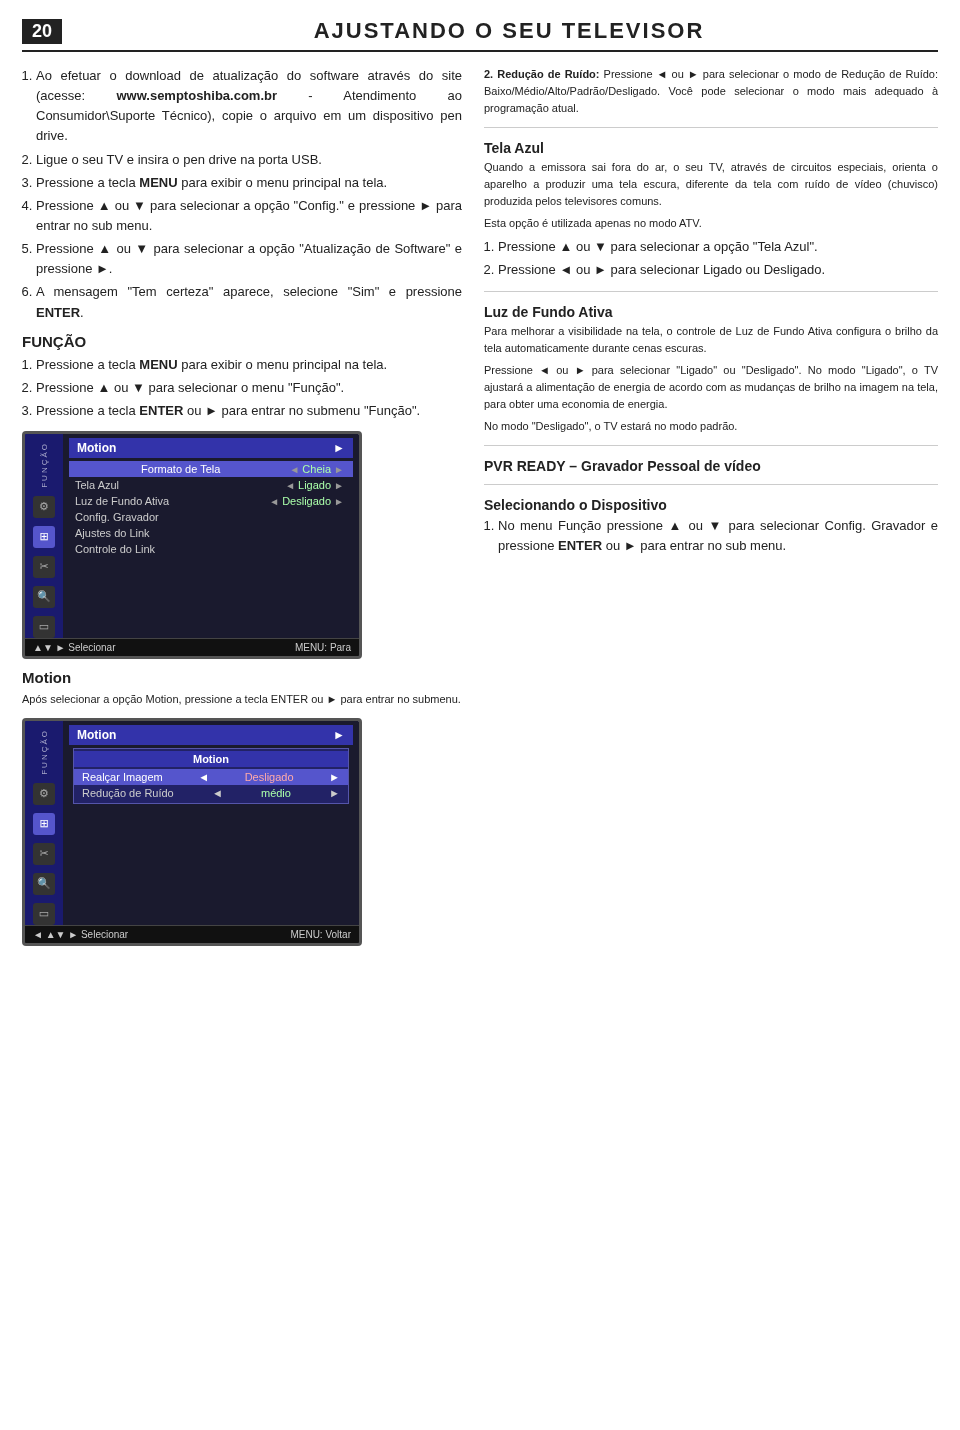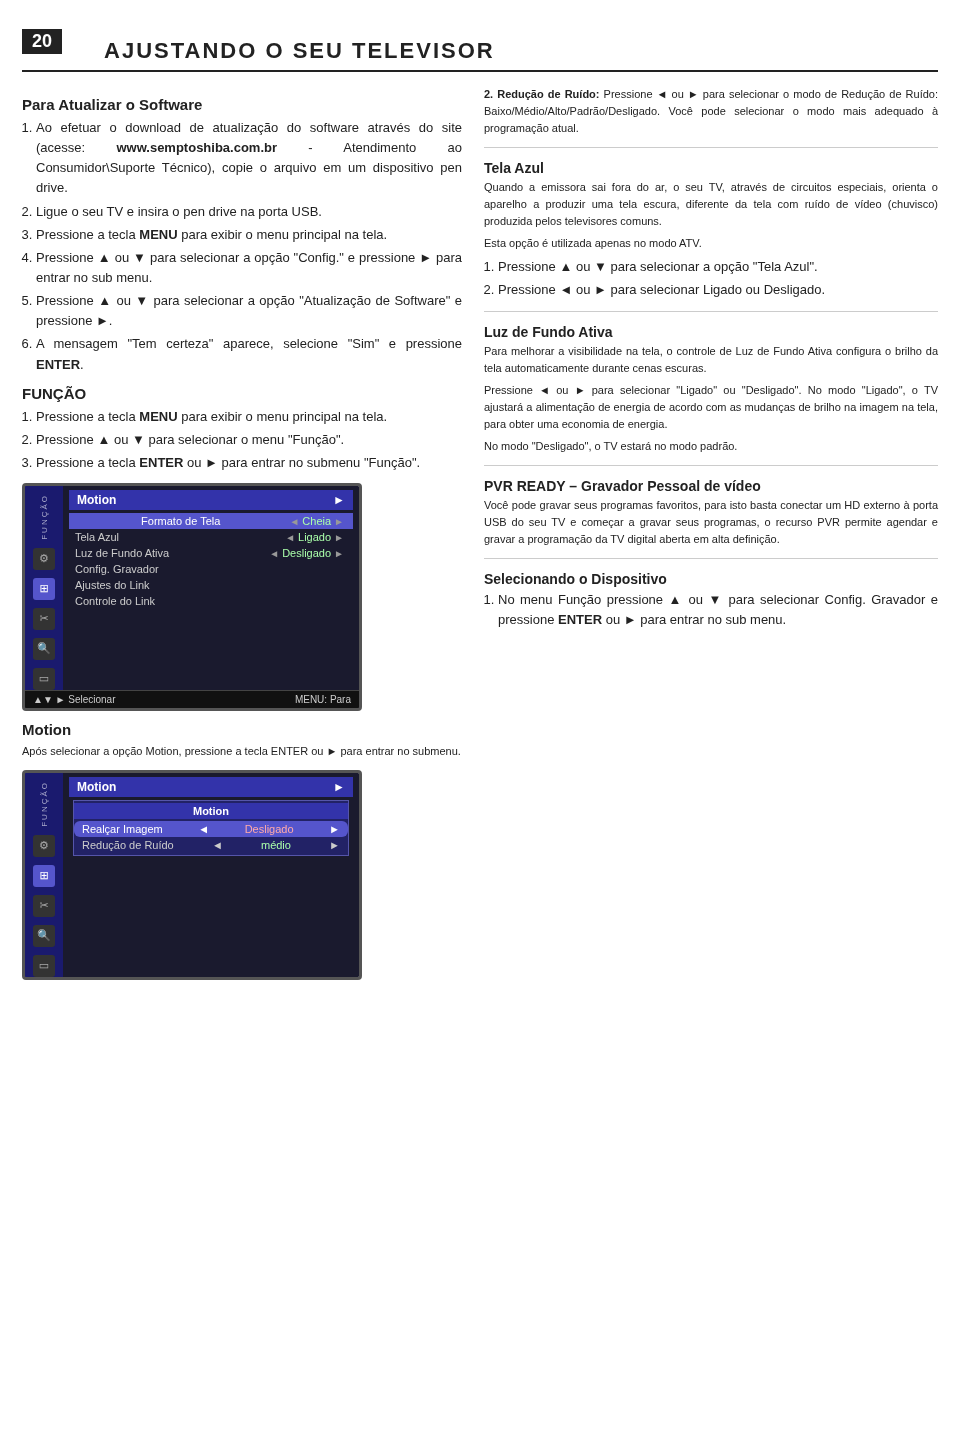--- a/index.html
+++ b/index.html
@@ -18,37 +18,36 @@
       position: relative;
     }
 
     
     .page-header {
       display: flex;
       align-items: center;
       margin-bottom: 14px;
       border-bottom: 2px solid #222;
       padding-bottom: 6px;
-      gap: 24px;
     }
     .page-number-box {
       background: #222;
       color: #fff;
       font-weight: bold;
       font-size: 18px;
       padding: 2px 10px;
       margin-right: 18px;
     }
     .page-header-title {
       font-size: 22px;
       font-weight: bold;
       letter-spacing: 2px;
       text-transform: uppercase;
       flex: 1;
-      margin-top: 20px;
+      text-align: center;
     }
 
     
     .content-columns {
       display: flex;
       gap: 22px;
     }
     .col-left {
       flex: 0 0 440px;
       width: 440px;
@@ -190,21 +189,20 @@
       padding: 2px 0;
       margin-bottom: 2px;
     }
     .tv-submenu-item {
       color: #ccc;
       font-size: 11px;
       padding: 2px 8px;
       display: flex;
       justify-content: space-between;
       align-items: center;
-      border-radius: 6px;
     }
     .tv-submenu-item.highlighted {
       background: #5555cc;
       color: #fff;
     }
 
     .divider-line {
       border: none;
       border-top: 1px solid #ccc;
       margin: 10px 0;
@@ -226,21 +224,20 @@
 
   <div class="page-header">
     <div class="page-number-box">20</div>
     <div class="page-header-title">AJUSTANDO O SEU TELEVISOR</div>
   </div>
 
   <div class="content-columns">
 
     <div class="col-left">
 
-      <div class="section-heading">Para Atualizar o Software</div>
 
       <ol>
         <li>Ao efetuar o download de atualização do software através do site (acesse: <span class="bold">www.semptoshiba.com.br</span> - Atendimento ao Consumidor\Suporte Técnico), copie o arquivo em um dispositivo pen drive.</li>
         <li>Ligue o seu TV e insira o pen drive na porta USB.</li>
         <li>Pressione a tecla <span class="bold">MENU</span> para exibir o menu principal na tela.</li>
         <li>Pressione ▲ ou ▼ para selecionar a opção "Config." e pressione ► para entrar no sub menu.</li>
         <li>Pressione ▲ ou ▼ para selecionar a opção "Atualização de Software" e pressione ►.</li>
         <li>A mensagem "Tem certeza" aparece, selecione "Sim" e pressione <span class="bold">ENTER</span>.</li>
       </ol>
 
@@ -338,20 +335,24 @@
                 </div>
                 <div class="tv-submenu-item">
                   <span>Redução de Ruído</span>
                   <span>◄</span>
                   <span style="color:#aaffaa">médio</span>
                   <span>►</span>
                 </div>
               </div>
             </div>
           </div>
+          <div class="tv-bottom-bar">
+            <span>◄ ▲▼ ► Selecionar</span>
+            <span>MENU: Voltar</span>
+          </div>
         </div>
       </div>
 
 
     </div>
 
     <div class="col-right">
 
       <p class="para">
         <span class="bold">2. Redução de Ruído: </span>Pressione ◄ ou ► para selecionar o modo de Redução de Ruído: Baixo/Médio/Alto/Padrão/Desligado. Você pode selecionar o modo mais adequado à programação atual.
@@ -372,21 +373,20 @@
       <div class="section-subheading">Luz de Fundo Ativa</div>
       <p class="para">Para melhorar a visibilidade na tela, o controle de Luz de Fundo Ativa configura o brilho da tela automaticamente durante cenas escuras.</p>
       <p class="para">Pressione ◄ ou ► para selecionar "Ligado" ou "Desligado". No modo "Ligado", o TV ajustará a alimentação de energia de acordo com as mudanças de brilho na imagem na tela, para obter uma economia de energia.</p>
       <p class="para">No modo "Desligado", o TV estará no modo padrão.</p>
 
       <hr class="divider-line">
 
       <div class="section-subheading">
         <span class="bold">PVR READY – Gravador Pessoal de vídeo</span>
       </div>
-      <p class="para">Você pode gravar seus programas favoritos, para isto basta conectar um HD externo à porta USB do seu TV e começar a gravar seus programas, o recurso PVR permite agendar e gravar a programação da TV digital aberta em alta definição.</p>
 
       <hr class="divider-line">
 
       <div class="section-subheading">
         <span class="bold">Selecionando o Dispositivo</span>
       </div>
       <ol>
         <li>No menu Função pressione ▲ ou ▼ para selecionar Config. Gravador e pressione <span class="bold">ENTER</span> ou ► para entrar no sub menu.</li>
       </ol>
 

